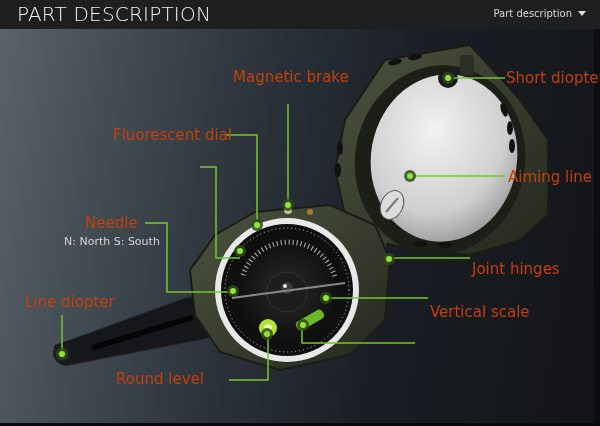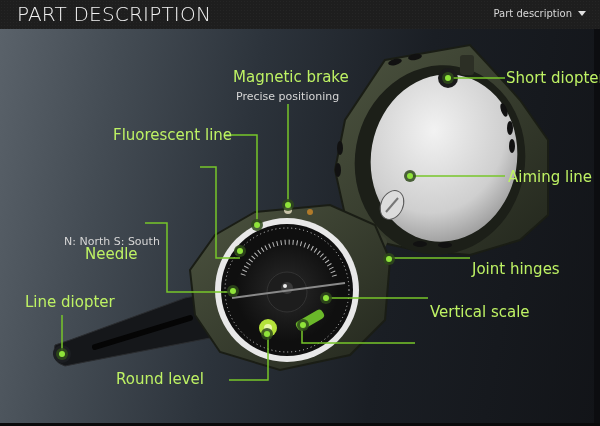--- a/index.html
+++ b/index.html
@@ -8,21 +8,21 @@
   .header { position:absolute; left:0; top:0; width:600px; height:29px; background:#1e1e1e;
     background-image: radial-gradient(rgba(255,255,255,0.03) 1px, transparent 1px); background-size:3px 3px; }
   .header-title { position:absolute; left:17px; top:2px; font-size:20px; color:#f2f2f2; letter-spacing:0.2px; font-family:"DejaVu Sans", sans-serif; font-weight:300; }
   .header-link { position:absolute; right:14px; top:8px; font-size:10px; color:#d8d8d8; cursor:pointer; }
   .header-link .caret { display:inline-block; margin-left:6px; width:0; height:0; border-left:4px solid transparent; border-right:4px solid transparent; border-top:5px solid #e0e0e0; vertical-align:1px; }
   .stage { position:absolute; left:0; top:29px; width:600px; height:397px;
     background: linear-gradient(100deg, #5a626a 0%, #444c54 18%, #2c333b 40%, #1a1e24 65%, #121418 100%); }
   .stage::after { content:""; position:absolute; right:0; top:0; width:6px; height:100%; background:#0c0d10; }
   .bottom-bar { position:absolute; left:0; bottom:0; width:600px; height:3px; background:#0a0a0b; }
   svg.art { position:absolute; left:0; top:0; }
-  .lbl { position:absolute; color:#bef264; font-size:15px; white-space:nowrap; font-family:"DejaVu Sans", sans-serif; }
+  .lbl { position:absolute; color:#c2410c; font-size:15px; white-space:nowrap; font-family:"DejaVu Sans", sans-serif; }
   .sub { position:absolute; color:#d6d6d6; font-size:11px; white-space:nowrap; }
 </style>
 </head>
 <body>
 
 <div class="page">
   <div class="header">
     <div class="header-title">PART DESCRIPTION</div>
     <div class="header-link">
       <span>Part description</span><span class="caret"></span>
@@ -156,25 +156,24 @@
           <circle cx="303" cy="325" r="3" fill="#8fe33a"></circle>
         </g>
       <g>
           <circle cx="267" cy="334" r="6" fill="#2f4a1b" opacity="0.85"></circle>
           <circle cx="267" cy="334" r="3" fill="#8fe33a"></circle>
         </g>
     </g>
   </svg>
 
   <div class="lbl" style="left:233px; top:68px;">Magnetic brake</div>
-  <div class="sub" style="left:236px; top:90px;">Precise positioning</div>
   <div class="lbl" style="left:506px; top:69px;">Short diopter</div>
-  <div class="lbl" style="left:113px; top:126px;">Fluorescent line</div>
+  <div class="lbl" style="left:113px; top:126px;">Fluorescent dial</div>
   <div class="lbl" style="left:508px; top:168px;">Aiming line</div>
-  <div class="lbl" style="left:85px; top:214px;margin-top:31px;">Needle</div>
+  <div class="lbl" style="left:85px; top:214px;">Needle</div>
   <div class="sub" style="left:64px; top:235px;text-align:right;">N: North  S: South</div>
   <div class="lbl" style="left:472px; top:260px;">Joint hinges</div>
   <div class="lbl" style="left:25px; top:293px;">Line diopter</div>
   <div class="lbl" style="left:430px; top:289px;margin-top:14px;">Vertical scale</div>
   <div class="lbl" style="left:116px; top:370px;">Round level</div>
 
   <div class="bottom-bar"></div>
 </div>
 
 </body></html>

